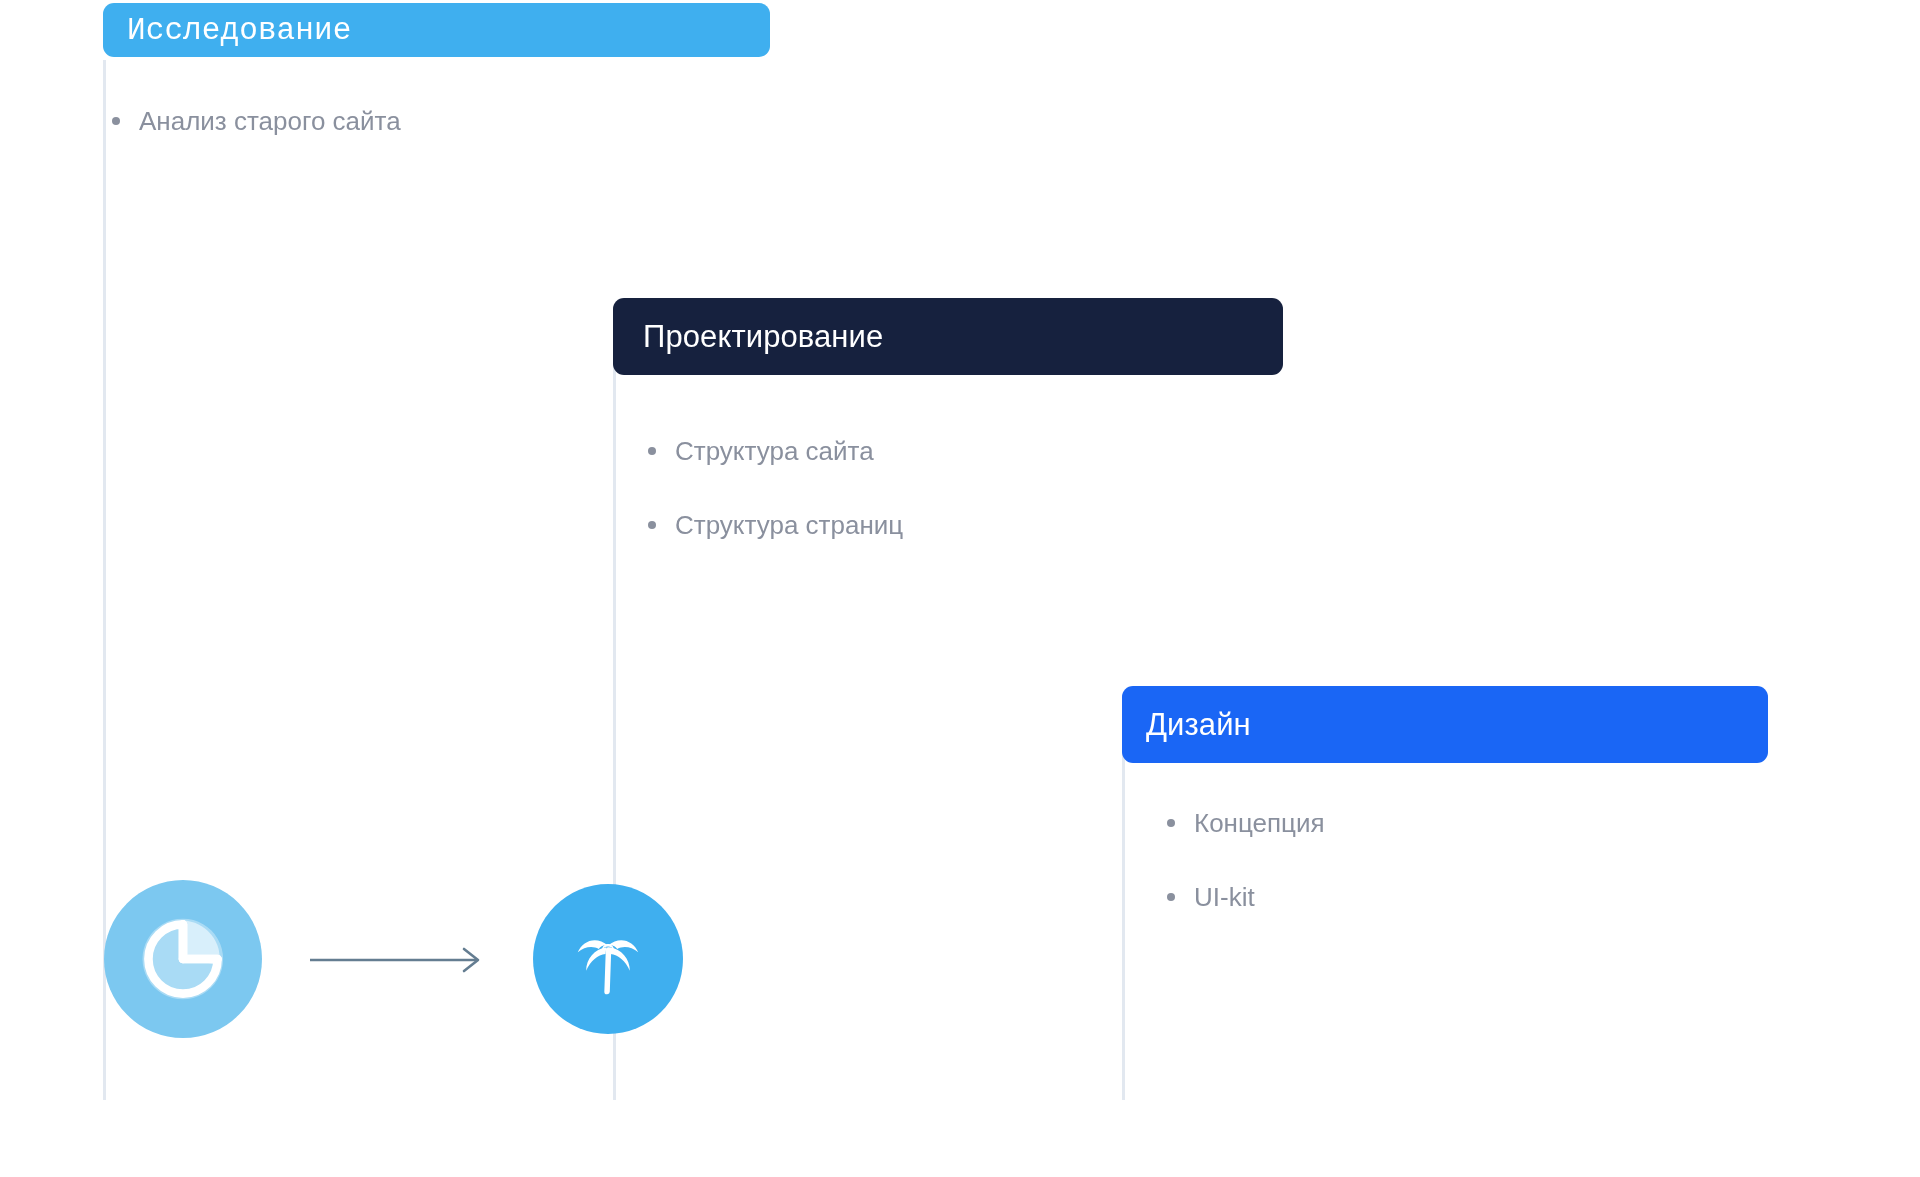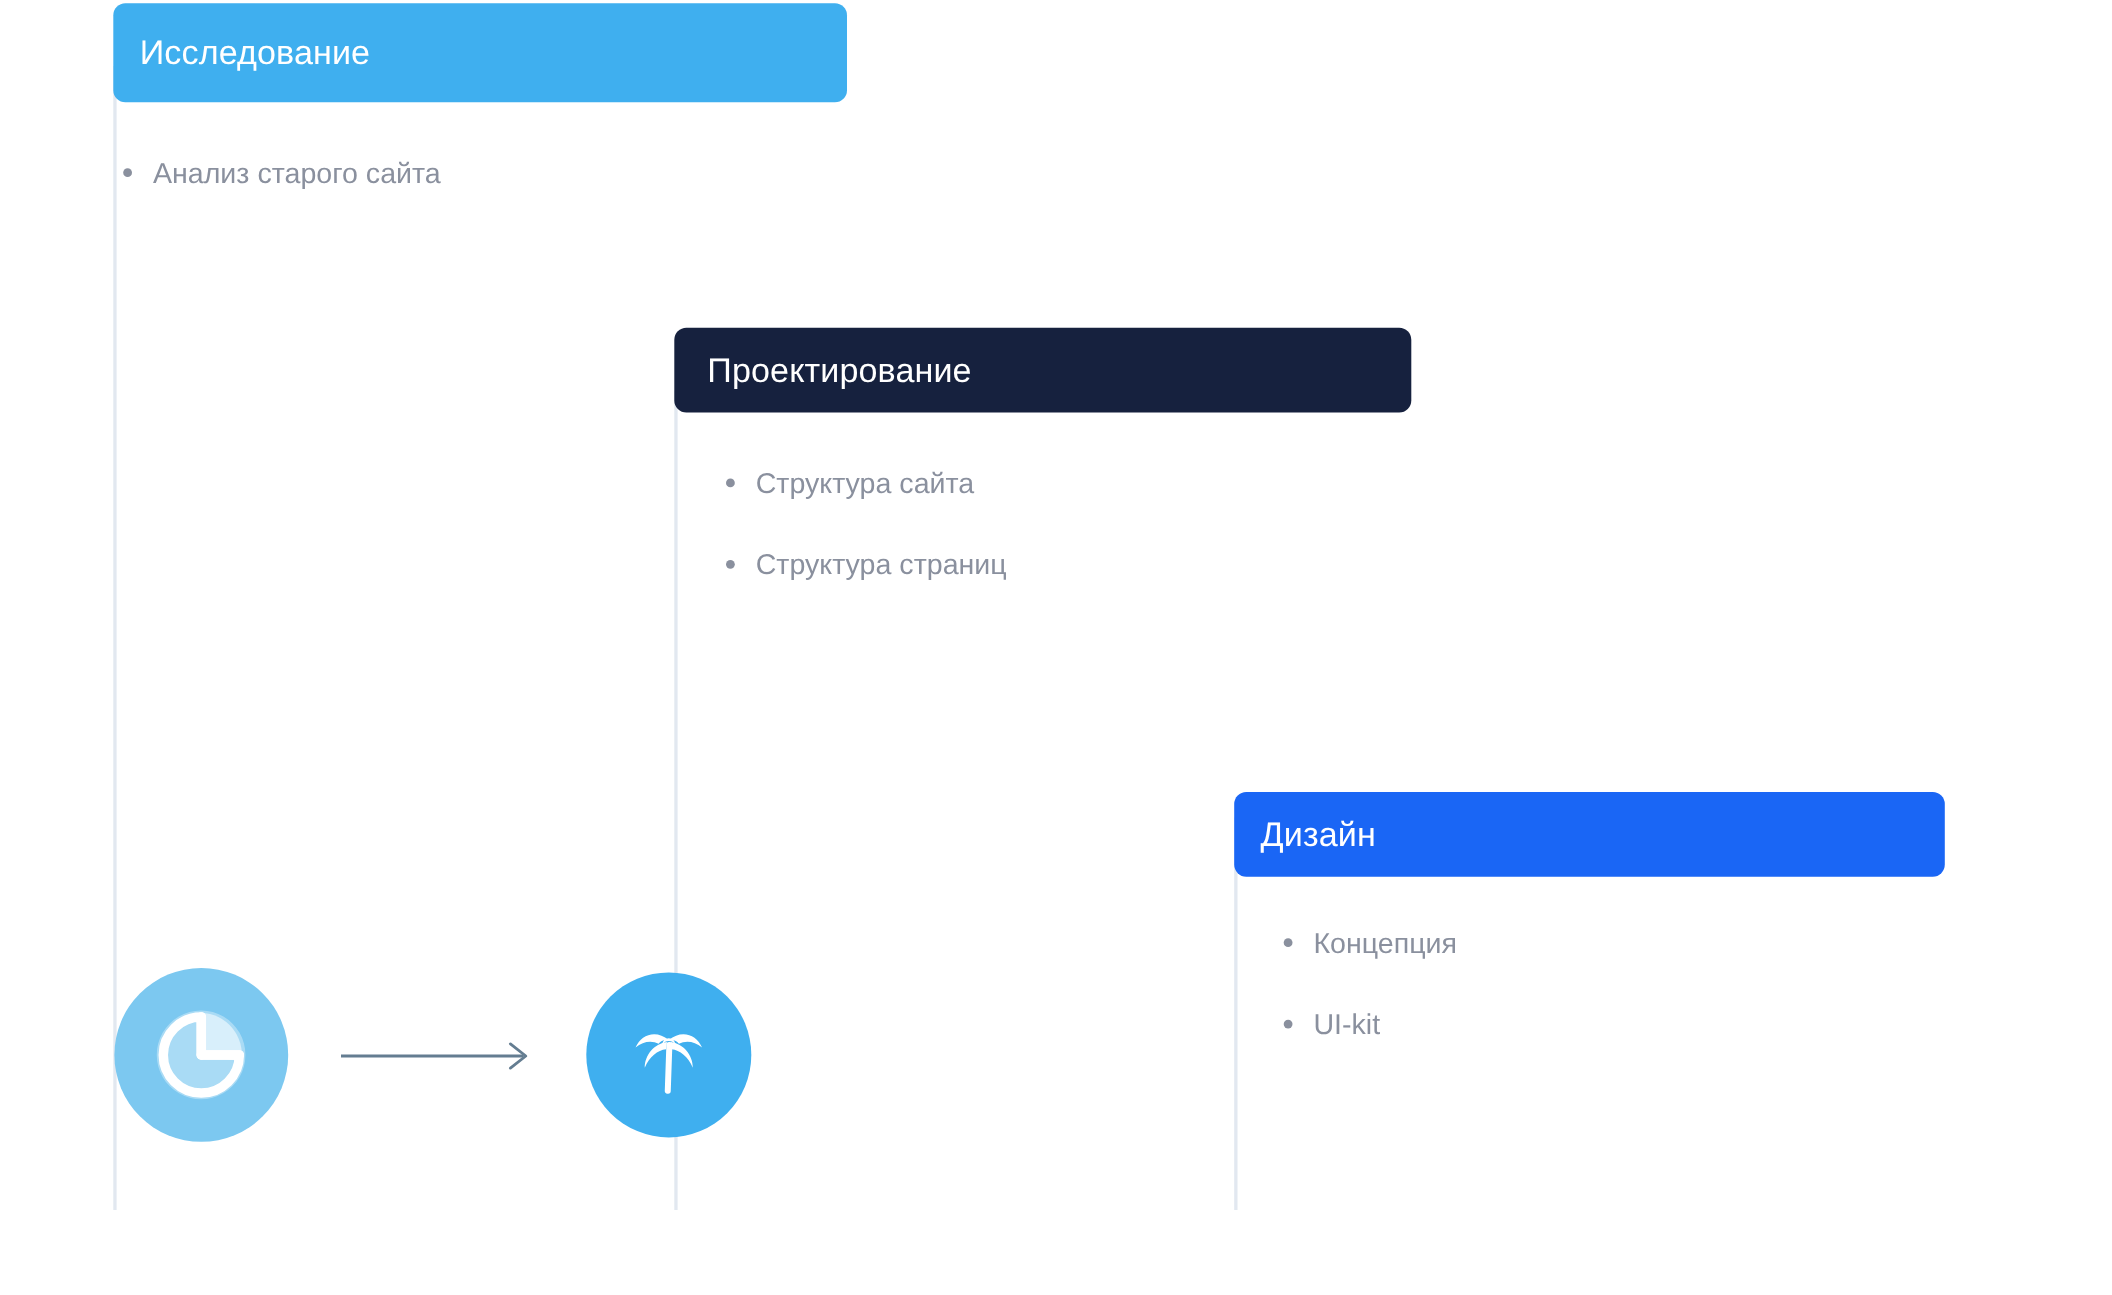--- a/index.html
+++ b/index.html
@@ -64,30 +64,30 @@
     left: 9px;
     top: 16px;
     width: 8px;
     height: 8px;
     border-radius: 50%;
     background: #8a909e;
   }
 
   
   #card-1 { left: 103px; top: 3px; width: 667px; }
-  #card-1 .card-header { height: 90px; width: 667px; background: #3fafef; }
+  #card-1 .card-header { height: 54px; width: 667px; background: #3fafef; font-family: Liberation Mono, monospace; }
   #card-1 .card-list { margin-top: 44px; width: 360px; }
 
   
   #card-2 { left: 613px; top: 298px; width: 670px; }
   #card-2 .card-header { height: 77px; width: 670px; background: #16213e; padding-left: 30px; }
-  #card-2 .card-list { margin-top: 44px; padding-left: 38px; width: 430px; }
+  #card-2 .card-list { margin-top: 56px; padding-left: 26px; width: 430px; }
 
   
-  #card-3 { left: 1122px; top: 720px; width: 646px; }
+  #card-3 { left: 1122px; top: 686px; width: 646px; }
   #card-3 .card-header { height: 77px; width: 646px; background: #1a66f5; }
   #card-3 .card-list { margin-top: 40px; padding-left: 36px; width: 380px; }
 
   
   .icon-circle {
     position: absolute;
     border-radius: 50%;
     display: flex;
     align-items: center;
     justify-content: center;

